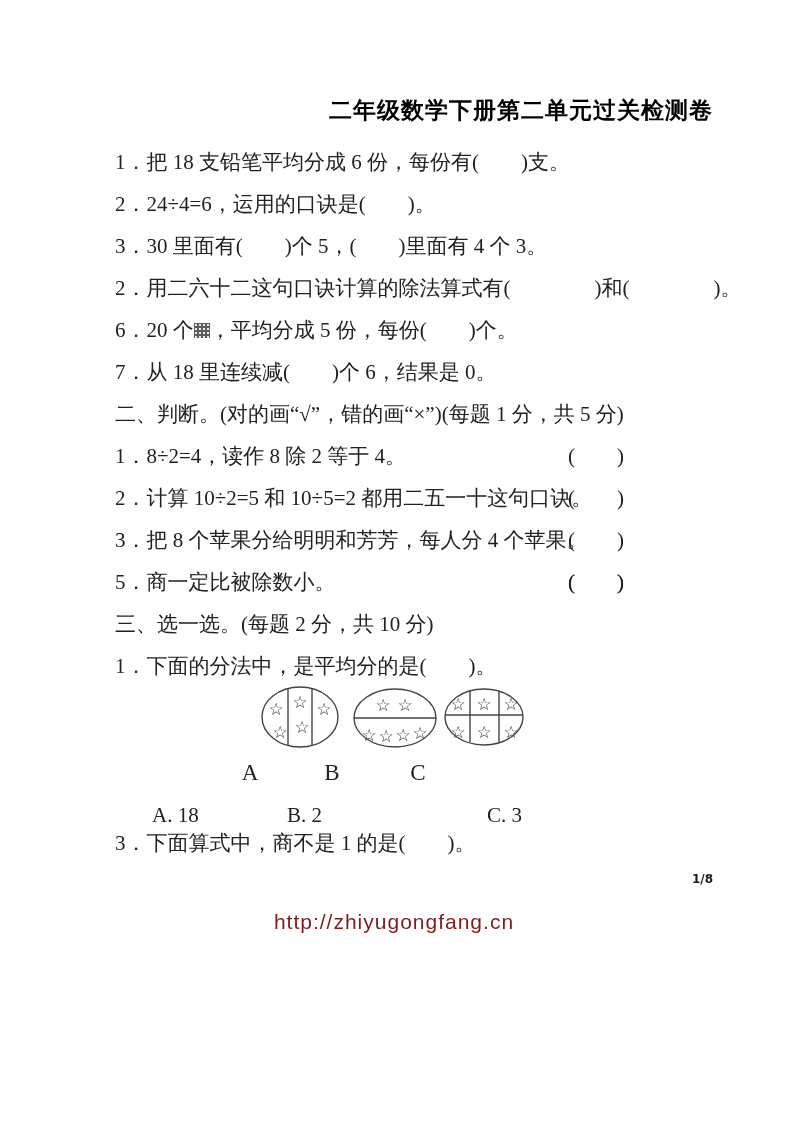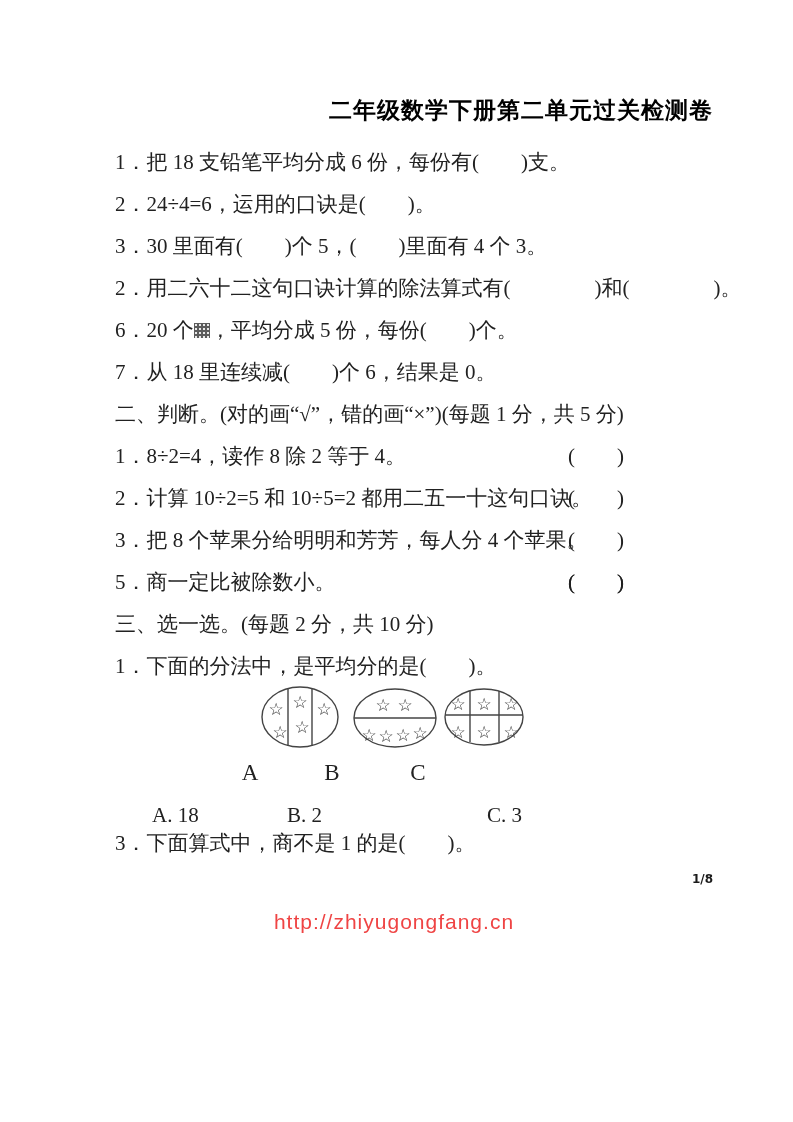--- a/index.html
+++ b/index.html
@@ -56,21 +56,21 @@
   }
   .pageno{
     text-align:right;
     font-family:"DejaVu Sans",sans-serif;
     font-size:12px;font-weight:700;color:#1a1a1a;
     line-height:16px;margin:2px 0 0 -25px;
   }
   .watermark{
     text-align:center;
     font-family:"Liberation Sans","DejaVu Sans",sans-serif;
-    font-size:21px;color:#ef4444;
+    font-size:21px;color:#7f1d1d;
     line-height:26px;margin:22px 0 0 -40px;
     letter-spacing:1px;
   }
 </style>
 </head>
 <body>
 
 <div class="sheet">
 
   <div class="title">二年级数学下册第二单元过关检测卷</div>

